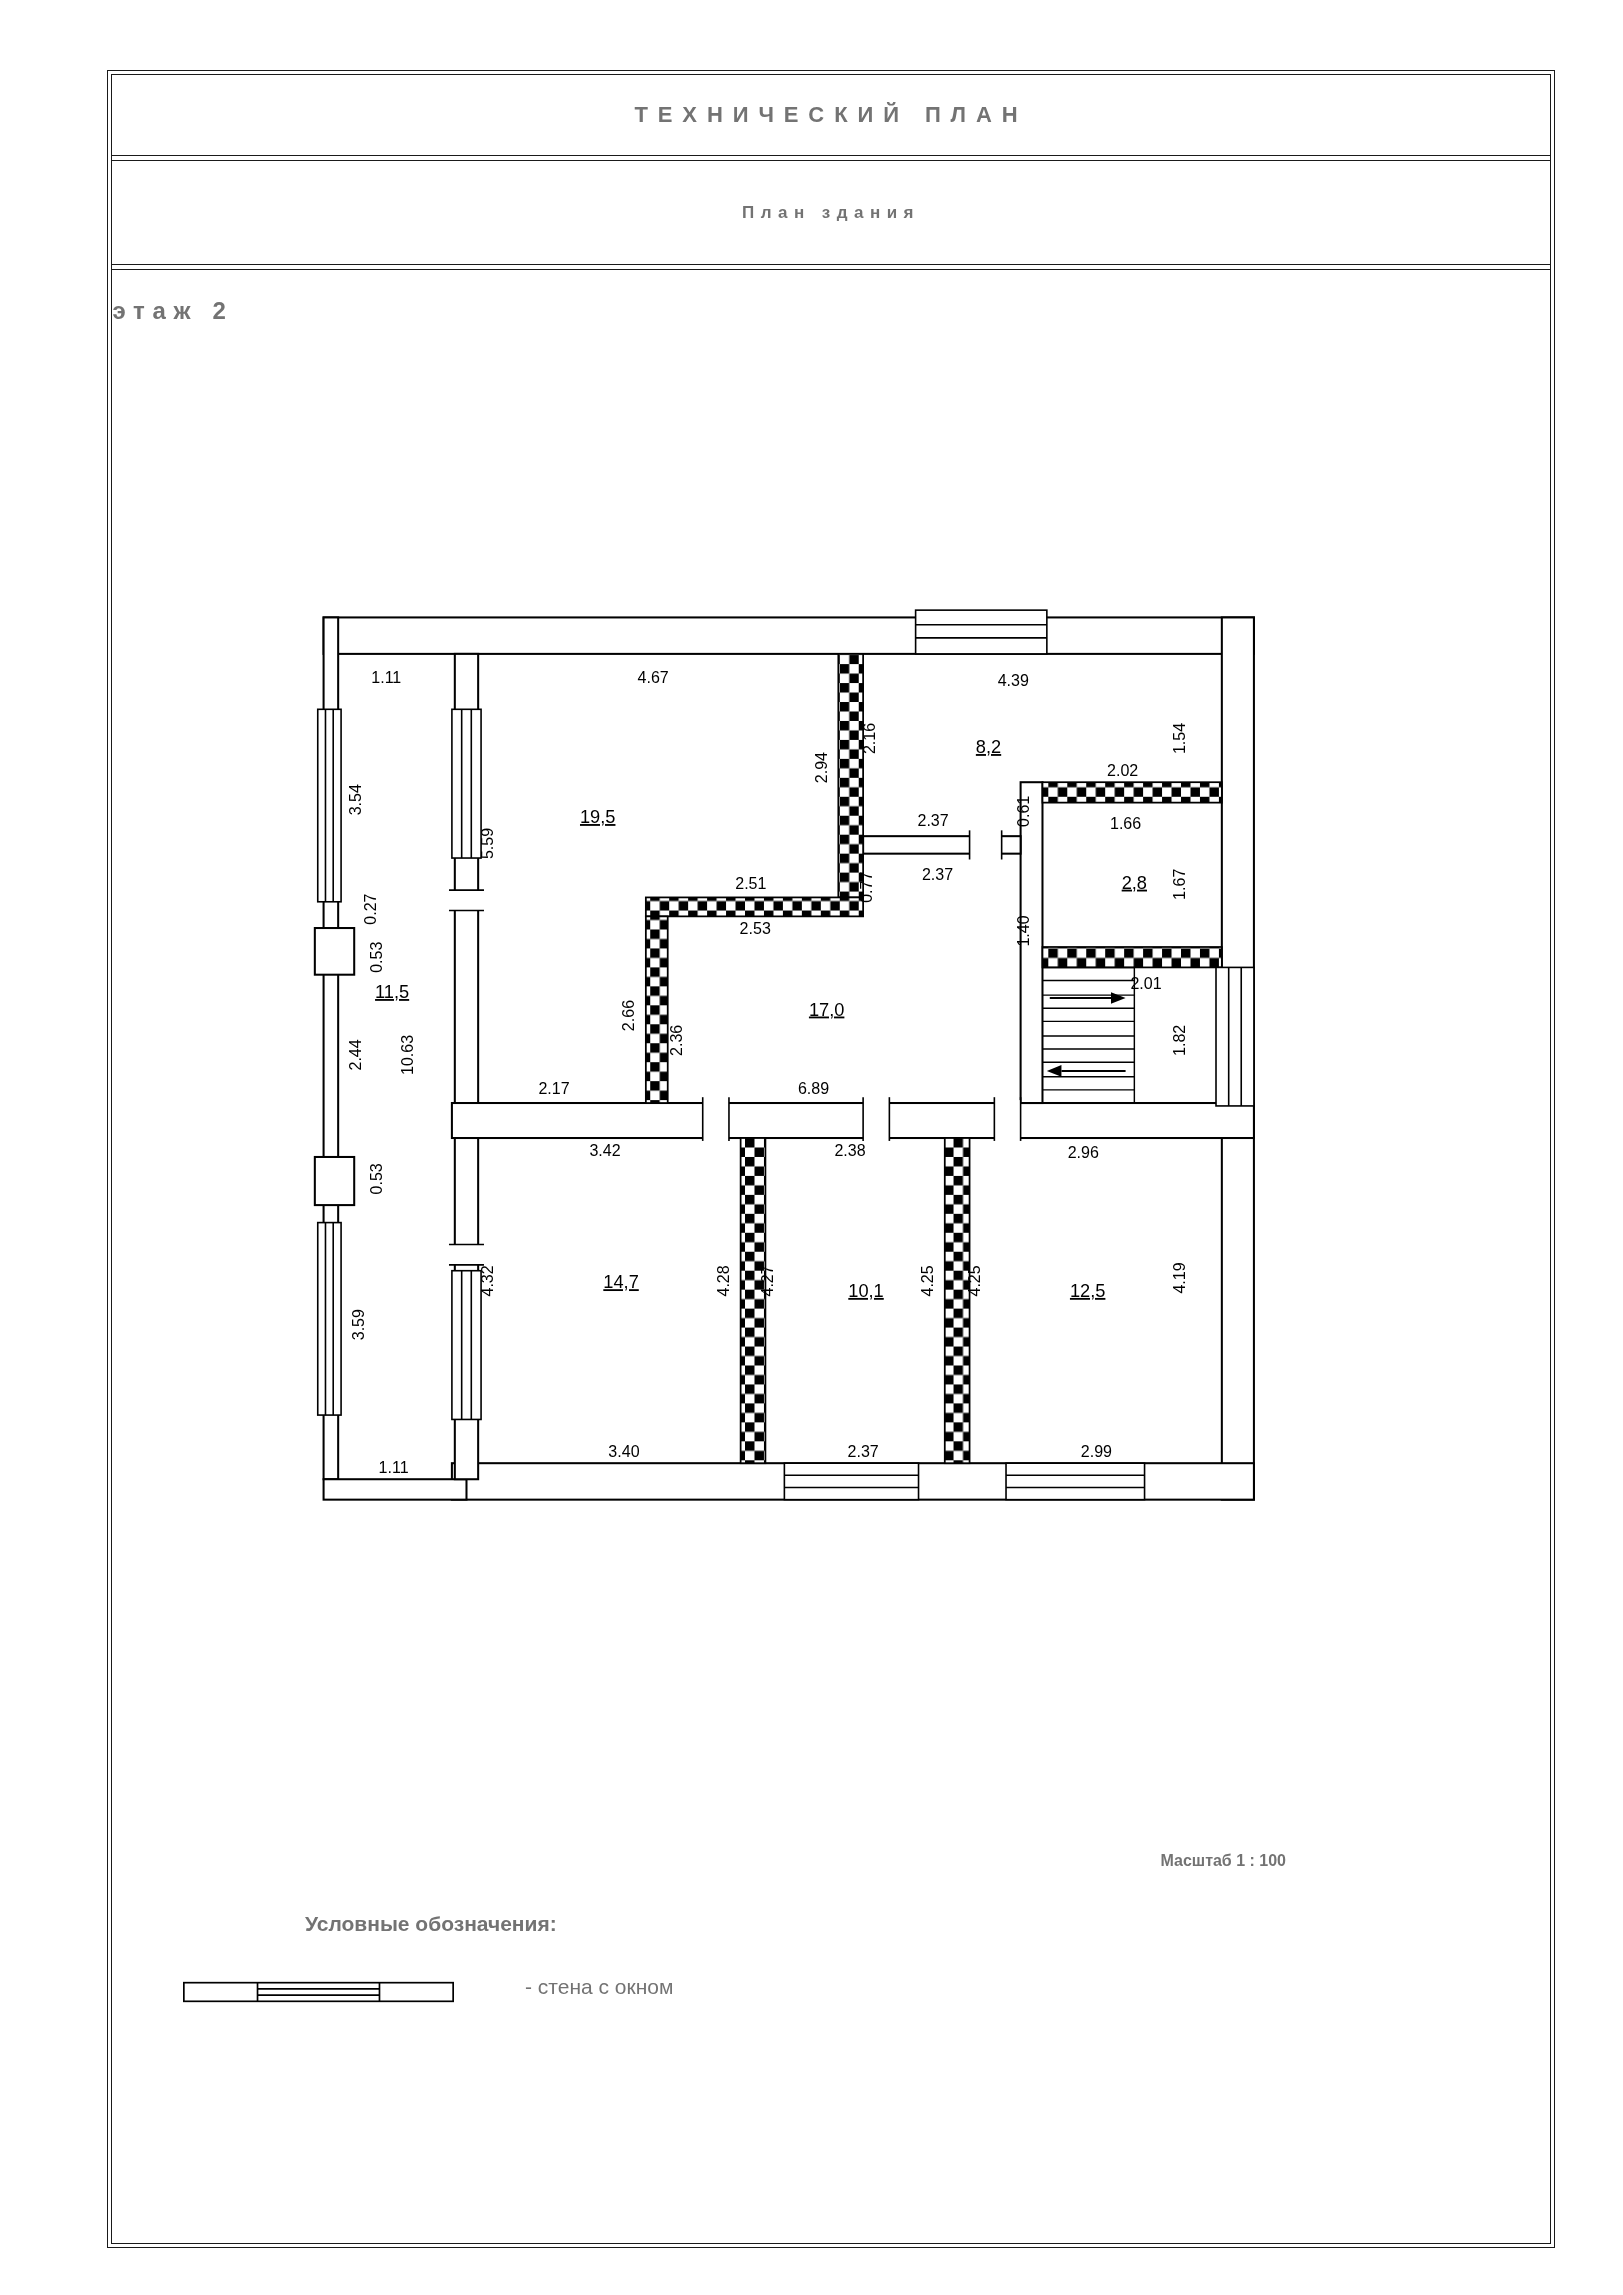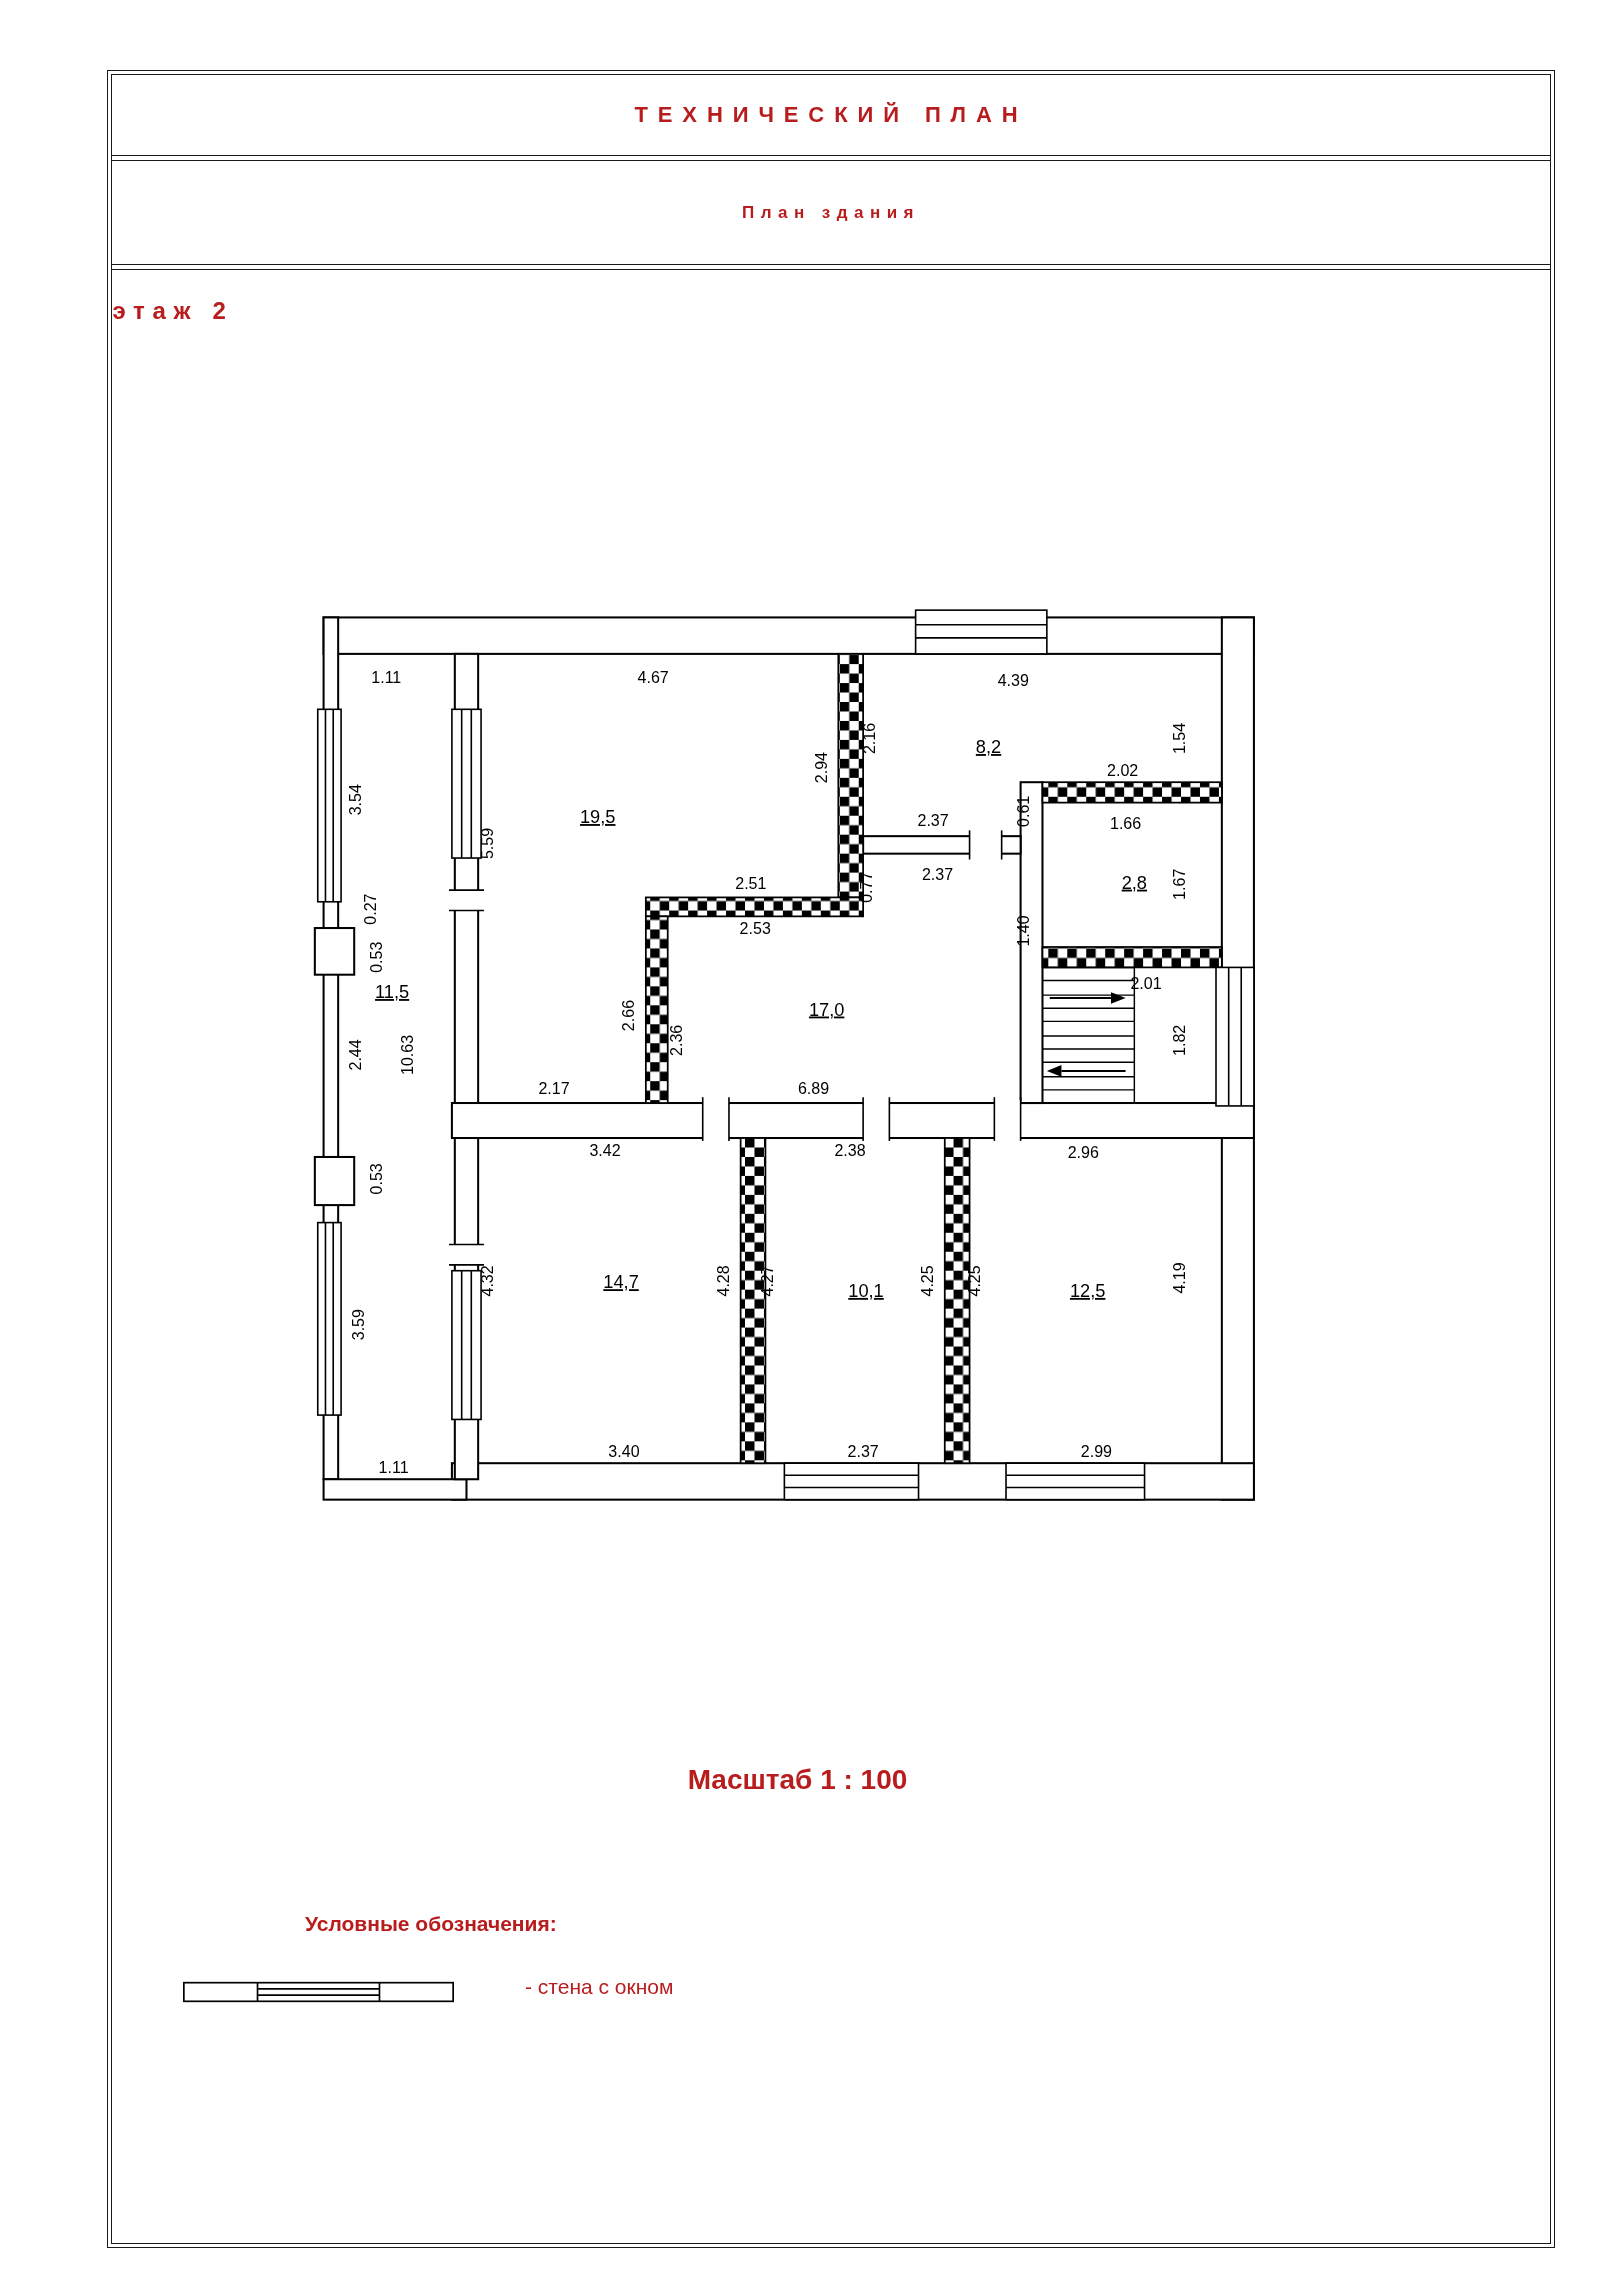--- a/index.html
+++ b/index.html
@@ -1,18 +1,18 @@
 <!DOCTYPE html>
 <html style="font-size:13.5px"><head>
 <meta charset="utf-8">
 <style>
   *{box-sizing:border-box;margin:0;padding:0}
   html,body{background:#fff}
   .page{position:relative;width:1623px;height:2295px;background:#fff;
-        font-family:"Liberation Sans",sans-serif;color:#b91c1c;overflow:hidden}
+        font-family:"Liberation Sans",sans-serif;color:#737373;overflow:hidden}
 
   
   .frame-outer{position:absolute;left:107px;top:70px;width:1448px;height:2178px;
                border:1.7px solid #1a1a1a}
   .frame-inner{position:absolute;left:3.4px;top:3.4px;right:3.4px;bottom:3.4px;
                border:1.7px solid #1a1a1a}
 
   .header-row{display:flex;align-items:center;justify-content:center}
   .row1{height:80px}
   .row2{height:103px}
@@ -23,22 +23,22 @@
   .floor-row{margin-top:27px;text-align:left}
   .floor-label{font-size:24px;font-weight:bold;letter-spacing:0.32em}
 
   
   .plan-wrap{position:absolute;left:309px;top:607px;width:977px;height:941px}
   .plan-wrap svg{width:100%;height:100%;display:block}
   svg text{font-family:"Liberation Sans",sans-serif}
   .dim{font-size:11px;text-anchor:middle;fill:#000}
   .room{font-size:12.5px;text-anchor:middle;fill:#000;text-decoration:underline}
 
-  .scale-label{position:absolute;left:309px;top:1764px;width:977px;text-align:center;
-               font-size:28px;font-weight:bold}
+  .scale-label{position:absolute;left:309px;top:1852px;width:977px;text-align:right;
+               font-size:16px;font-weight:bold}
 
   
   .legend{position:absolute;left:183px;top:1912px}
   .legend-title{font-size:21px;font-weight:bold;margin-left:122px;margin-bottom:39px}
   .legend-row{display:flex;align-items:flex-start;margin-bottom:36px}
   .legend-sym{width:271px;flex:0 0 271px}
   .legend-sym svg{display:block}
   .legend-label{font-size:21px;margin-left:71px;white-space:nowrap}
 </style>
 </head>

